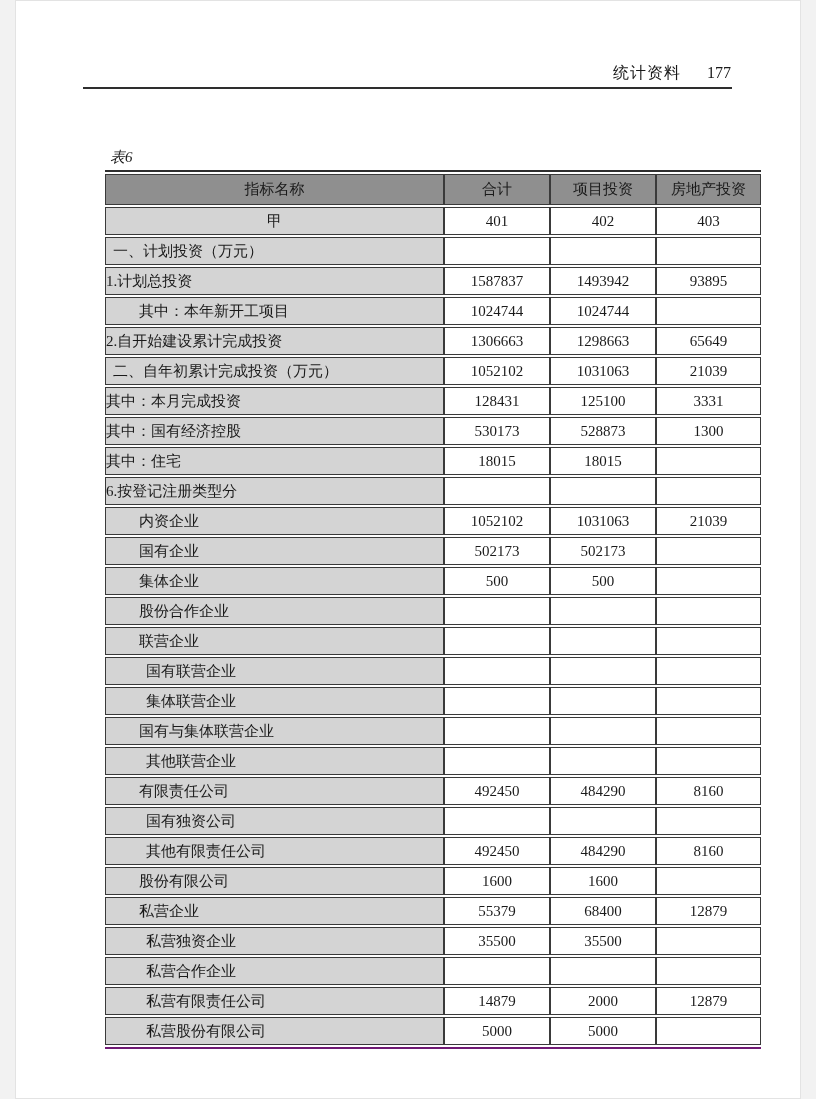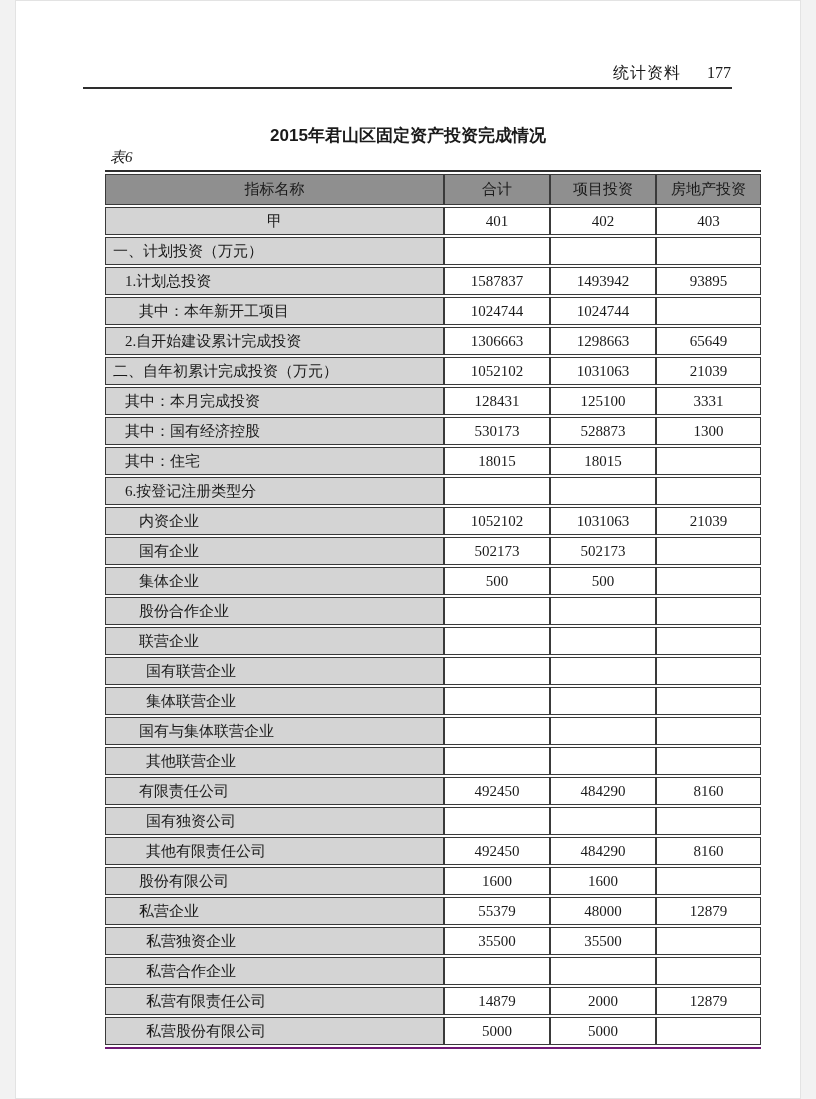--- a/index.html
+++ b/index.html
@@ -60,35 +60,34 @@
   th{
     background:#8f8f8f;
     font-weight:normal;
     text-align:center;
     height:29px;line-height:29px;
   }
   td.label-cell{background:#d4d4d4;text-align:left;}
   td.value-cell{background:#ffffff;text-align:center;}
   td.jia{text-align:center;}
   .ind-0{padding-left:7px;margin-left:32px;}
-  .ind-1{padding-left:19px;}
+  .ind-1{}
   .ind-2{padding-left:33px;}
   .ind-3{padding-left:40px;}
 </style>
 </head>
 <body>
 
 <div class="page">
 
   <div class="running-head">
     <span>统计资料</span><span class="pageno">177</span>
   </div>
   <div class="head-rule"></div>
 
-  <div class="doc-title">2015年君山区固定资产投资完成情况</div>
 
   <div class="table-label">表6</div>
 
   <div class="tbl-wrap">
     <table class="stat">
       <colgroup>
         <col class="c-label">
           <col class="c-v1">
           <col class="c-v2">
           <col class="c-v3">
@@ -236,21 +235,21 @@
           </tr>
           <tr>
             <td class="label-cell ind-2">股份有限公司</td>
             <td class="value-cell">1600</td>
             <td class="value-cell">1600</td>
             <td class="value-cell"></td>
           </tr>
           <tr>
             <td class="label-cell ind-2">私营企业</td>
             <td class="value-cell">55379</td>
-            <td class="value-cell">48000</td>
+            <td class="value-cell">68400</td>
             <td class="value-cell">12879</td>
           </tr>
           <tr>
             <td class="label-cell ind-3">私营独资企业</td>
             <td class="value-cell">35500</td>
             <td class="value-cell">35500</td>
             <td class="value-cell"></td>
           </tr>
           <tr>
             <td class="label-cell ind-3">私营合作企业</td>

